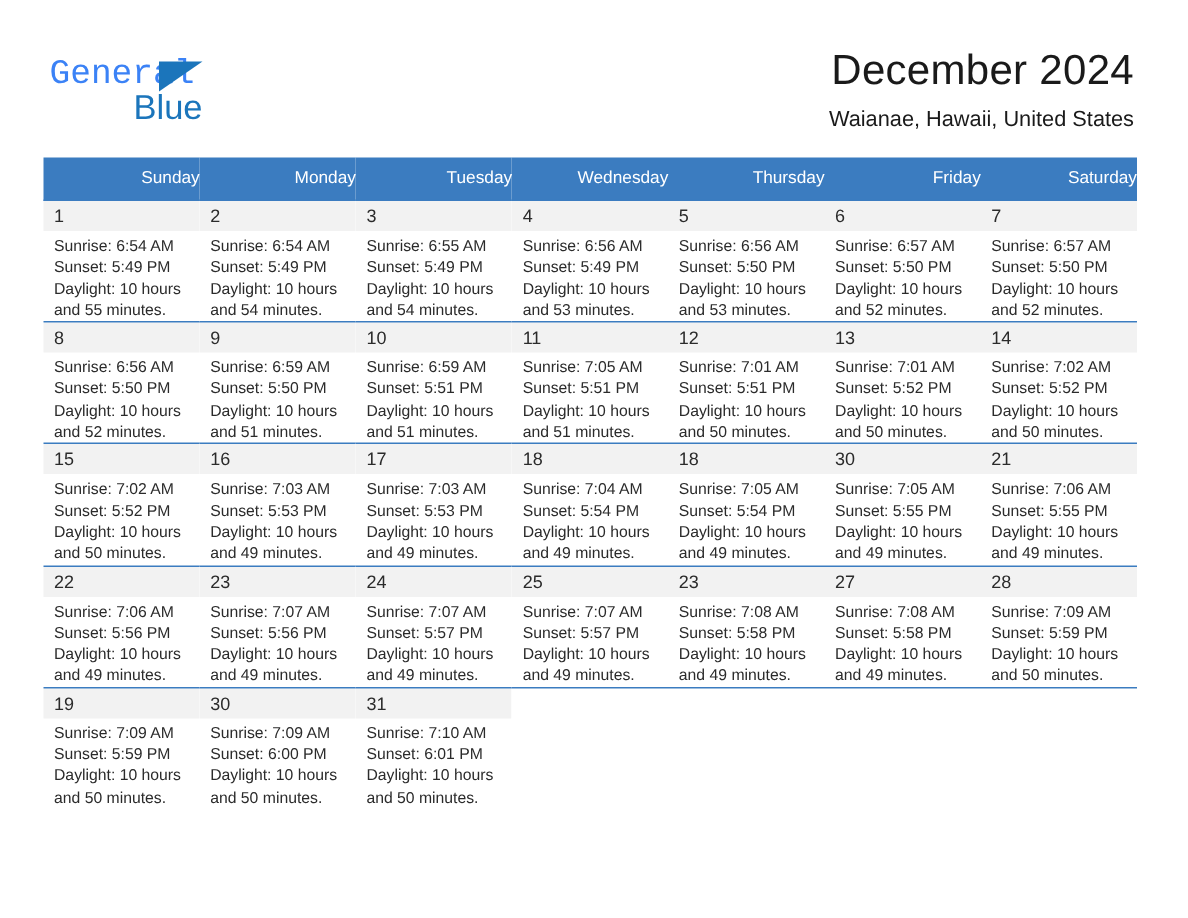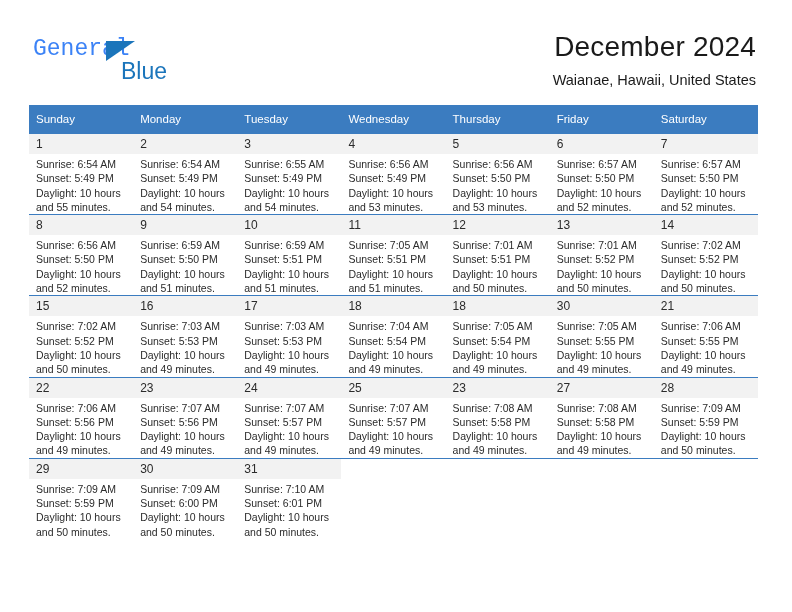--- a/index.html
+++ b/index.html
@@ -54,21 +54,20 @@
     border-left: 29px solid #1b75bb;
     border-bottom: 20px solid transparent;
   }
   .brand-blue {
     position: absolute;
     left: 56px;
     top: 22px;
     font-size: 23px;
     color: #1b75bb;
     font-family: "Liberation Sans", sans-serif;
-    margin-left: 32px;
   }
 
   .title-block {
     position: absolute;
     right: 36px;
     top: 30px;
     text-align: right;
   }
   .cal-title {
     font-size: 28px;
@@ -91,21 +90,21 @@
     top: 105px;
     width: 729px;
     border-collapse: collapse;
     table-layout: fixed;
   }
   .cal th {
     background: #3b7cc0;
     color: #ffffff;
     font-size: 11.5px;
     font-weight: normal;
-    text-align: left;
+    text-align: right;
     padding: 5px 0 5px 7px;
     height: 18px;
     border: none;
   }
   .cal td {
     vertical-align: top;
     padding: 0;
     border: none;
     border-top: 1px solid #3b7cc0;
     height: 75px;
@@ -423,21 +422,21 @@
             <div class="details">
               <div>Sunrise: 7:09 AM</div>
               <div>Sunset: 5:59 PM</div>
               <div>Daylight: 10 hours</div>
               <div>and 50 minutes.</div>
             </div>
           </td>
         </tr>
         <tr class="week">
           <td>
-            <div class="daynum">29</div>
+            <div class="daynum">19</div>
             <div class="details">
               <div>Sunrise: 7:09 AM</div>
               <div>Sunset: 5:59 PM</div>
               <div>Daylight: 10 hours</div>
               <div>and 50 minutes.</div>
             </div>
           </td>
           <td>
             <div class="daynum">30</div>
             <div class="details">

